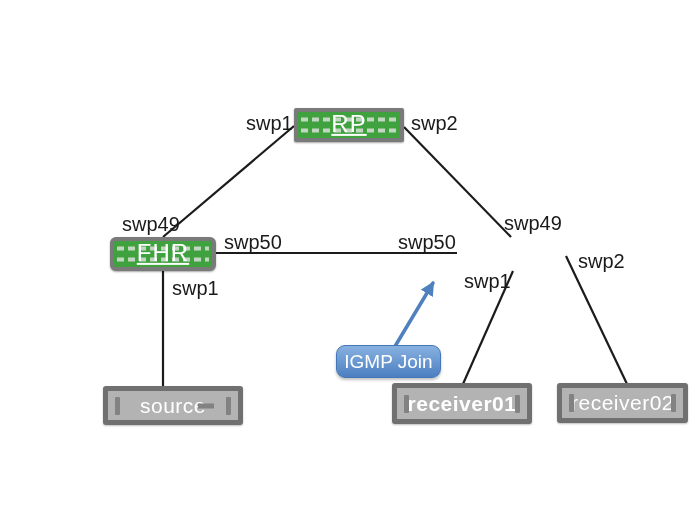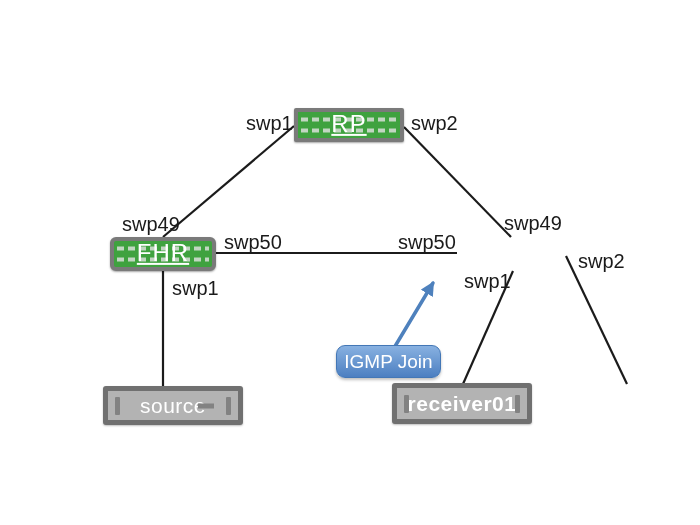--- a/index.html
+++ b/index.html
@@ -114,20 +114,25 @@
     <span class="bar left"></span>
     <span>source</span>
     <span class="port-dash"></span>
     <span class="bar right"></span>
   </div>
   <div class="host" id="host-receiver01">
     <span class="bar left"></span>
     <span>receiver01</span>
     <span class="bar right"></span>
   </div>
+  <div class="host" id="host-receiver02">
+    <span class="bar left"></span>
+    <span>receiver02</span>
+    <span class="bar right"></span>
+  </div>
 
   <span class="port-label" id="pl-rp-swp1">swp1</span>
   <span class="port-label" id="pl-rp-swp2">swp2</span>
   <span class="port-label" id="pl-fhr-swp49">swp49</span>
   <span class="port-label" id="pl-fhr-swp50">swp50</span>
   <span class="port-label" id="pl-lhr-swp50">swp50</span>
   <span class="port-label" id="pl-lhr-swp49">swp49</span>
   <span class="port-label" id="pl-fhr-swp1">swp1</span>
   <span class="port-label" id="pl-lhr-swp1">swp1</span>
   <span class="port-label" id="pl-lhr-swp2">swp2</span>

